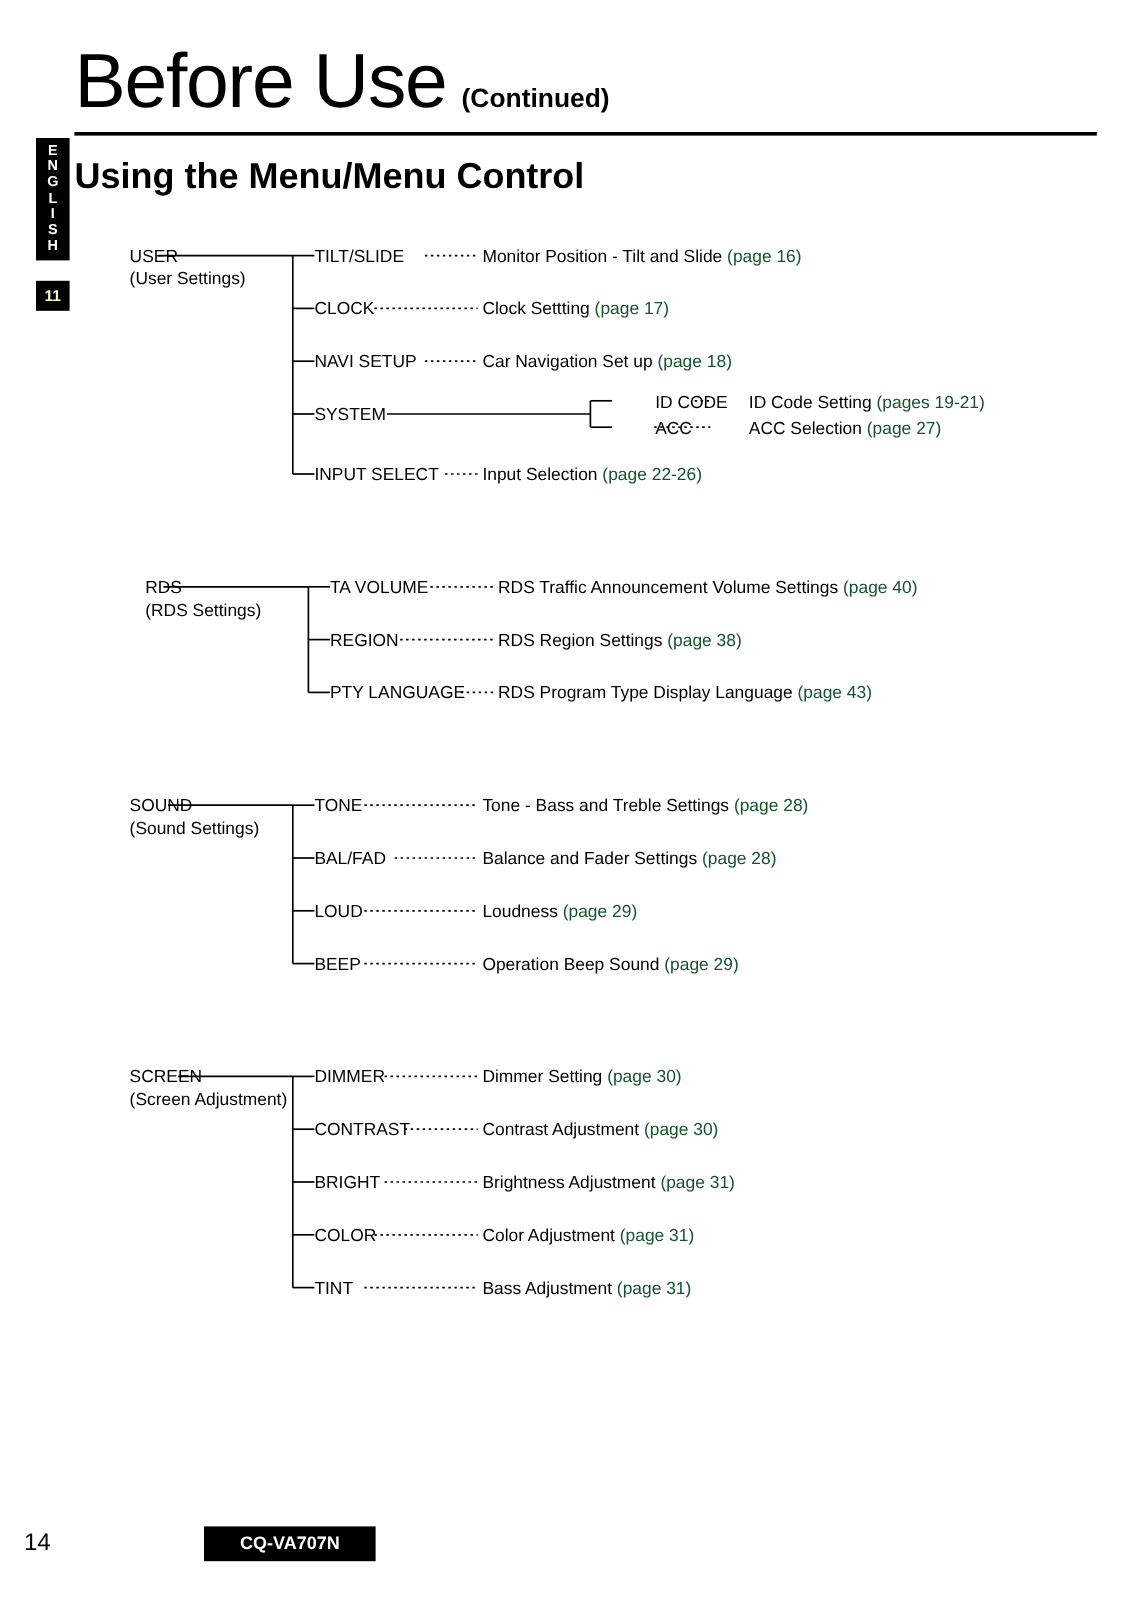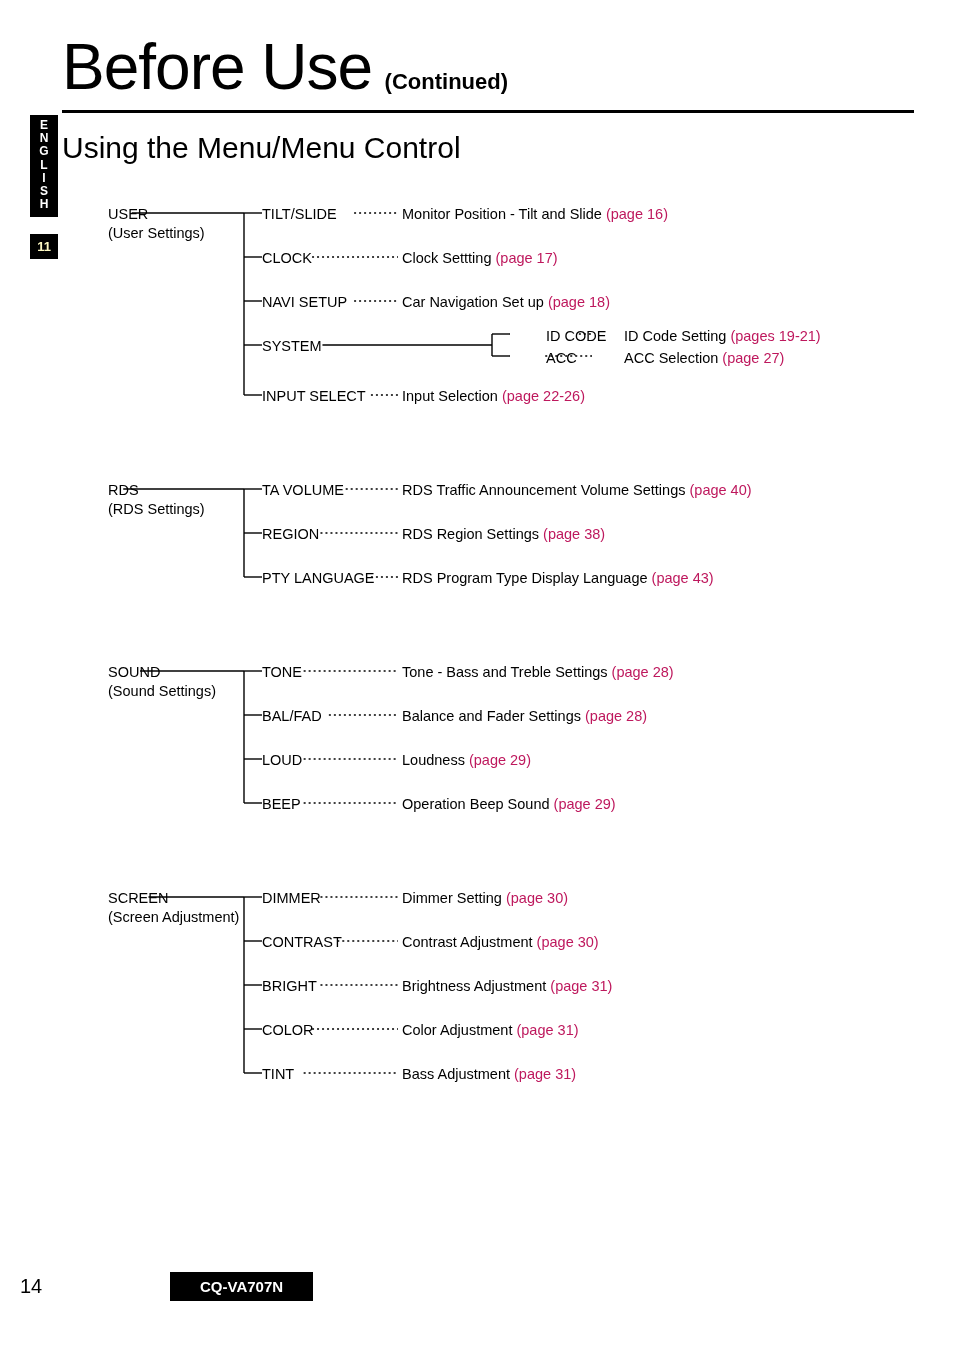--- a/index.html
+++ b/index.html
@@ -8,40 +8,40 @@
 
   .side-tab { position: absolute; left: 30px; top: 115px; width: 28px; }
   .side-lang { background: #000; color: #fff; font-weight: bold; font-size: 12px; text-align: center; padding: 4px 0 6px 0; line-height: 1.1; letter-spacing: 0; }
   .side-lang span { display: block; }
   .side-num { background: #000; color: #fef9c3; font-weight: bold; font-size: 13px; text-align: center; padding: 5px 0; margin-top: 17px; }
 
   .title-block { margin-left: 32px; }
   .main-title { font-size: 64px; font-weight: 400; display: inline; letter-spacing: -1px; }
   .continued { font-size: 22px; font-weight: bold; margin-left: 8px; }
   .rule { border: 0; border-top: 3px solid #000; margin: 6px 0 18px 0; }
-  .subtitle { font-size: 30px; font-weight: 400; margin-bottom: 40px; }
+  .subtitle { font-size: 30px; font-weight: 700; margin-bottom: 40px; }
   .section-label { font-size: 18px; font-weight: bold; margin-bottom: 18px; }
 
   .content { margin-left: 62px; }
 
   .tree { font-size: 14.5px; line-height: 1.3; }
   .group { position: relative; margin-bottom: 50px; }
   .group:last-child { margin-bottom: 0; }
 
   .root { position: absolute; left: 16px; top: 0; width: 150px; }
   .root-name { font-weight: normal; }
   .root-sub { font-weight: normal; }
 
   .branches { margin-left: 170px; position: relative; }
 
   
   .row { position: relative; height: 44px; display: flex; align-items: flex-start; }
   .menu-col { width: 140px; flex-shrink: 0; position: relative; }
   .desc-col { flex: 1; }
-  .pref { color: #be185d; }
+  .pref { color: #14532d; }
 
   
   svg.wires { position: absolute; left: 0; top: 0; overflow: visible; pointer-events: none; }
 
   .system-sub { position: relative; margin-left: 32px; }
   .system-sub .mini-row { display: flex; align-items: flex-start; height: 22px; justify-content: center; }
   .system-sub .mini-menu { width: 78px; flex-shrink:0; }
   .system-sub .mini-desc { flex:1; }
 
   .footer { position: absolute; left: 0; bottom: 48px; width: 100%; display: flex; align-items: center; }
@@ -126,21 +126,21 @@
                   <div class="mini-desc"><span>ACC Selection</span> <span class="pref">(page 27)</span></div>
                 </div>
               </div>
             </div>
             <div class="row" style="position: absolute; left: 0px; top: 182px; width: 760px;">
               <div class="menu-col">INPUT SELECT</div>
               <div class="desc-col"><span>Input Selection</span> <span class="pref">(page 22-26)</span></div>
             </div>
           </div>
         </div>
-        <div class="group" style="height: 132px;">
+        <div class="group" style="height: 132px; margin-left: 13px;">
           <div class="root">
             <div class="root-name">RDS</div>
             <div class="root-sub">(RDS Settings)</div>
           </div>
           <div class="branches" style="height: 132px; position: relative;">
             <svg class="wires" width="760" height="136">
               <line x1="-138.77" y1="8" x2="-18" y2="8" stroke="#000" stroke-width="1.4"></line>
               <line x1="-18" y1="8" x2="-18" y2="96" stroke="#000" stroke-width="1.4"></line>
               <line x1="-18" y1="8" x2="0" y2="8" stroke="#000" stroke-width="1.4"></line>
               <line x1="83.69" y1="8" x2="136" y2="8" stroke="#000" stroke-width="1.4" stroke-dasharray="2 3"></line>

